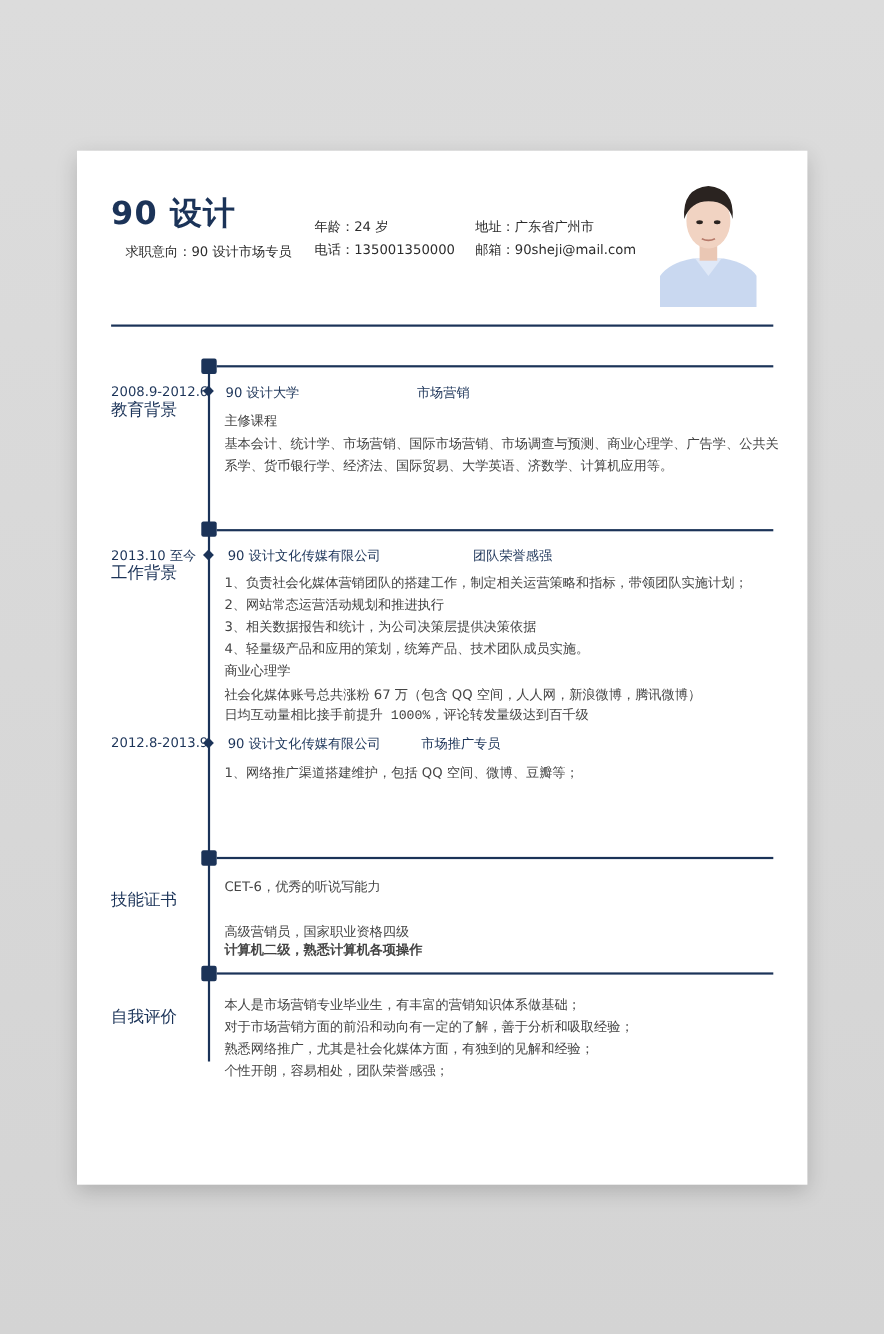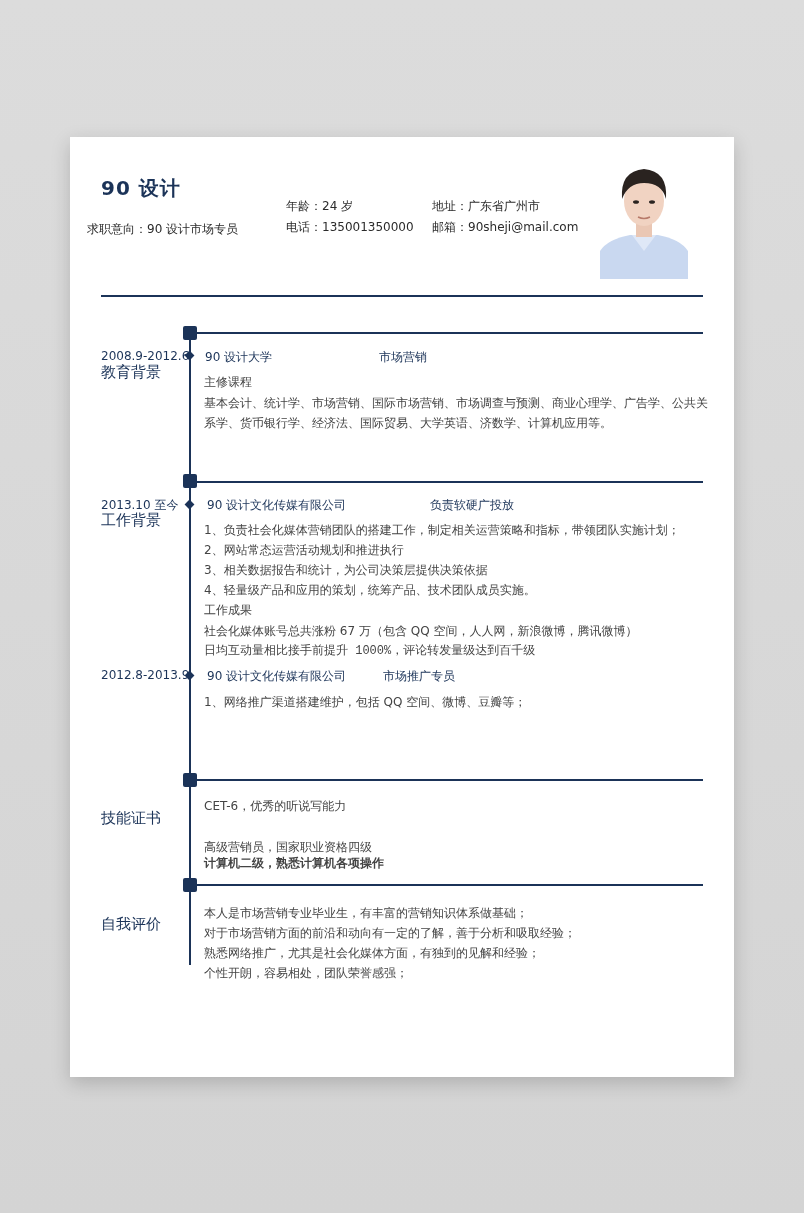--- a/index.html
+++ b/index.html
@@ -1,41 +1,41 @@
 <!DOCTYPE html>
 <html><head>
 <meta charset="utf-8">
 <style>
   html,body{margin:0;padding:0;}
   body{width:804px;height:1213px;background:#d8d8d8;position:relative;overflow:hidden;font-family:"DejaVu Sans","Liberation Sans",sans-serif;}
   .bg-shade{position:absolute;left:0;top:0;width:804px;height:1213px;background:linear-gradient(#dcdcdc,#d4d4d4);}
   .page{position:absolute;left:70px;top:137px;width:664px;height:940px;background:#ffffff;box-shadow:0 6px 18px rgba(0,0,0,0.18);}
   .abs{position:absolute;white-space:nowrap;}
-  .name{left:31px;top:38px;font-size:20px;font-weight:bold;color:#1b3358;letter-spacing:1px;}
+  .name{left:31px;top:38px;font-size:29px;font-weight:bold;color:#1b3358;letter-spacing:1px;}
   .small{font-size:12px;color:#2b2b2b;text-align:center;}
   .rule{position:absolute;left:31px;top:158px;width:602px;height:2px;background:#1b3358;}
   .photo{position:absolute;left:530px;top:22px;width:88px;height:120px;overflow:hidden;background:#fff;}
   .tl-line{position:absolute;left:119px;top:196px;width:2px;height:632px;background:#1b3358;}
   .sec-title{font-size:15px;color:#1b3358;margin-top:40px;}
   .sq{position:absolute;width:14px;height:14px;background:#1b3358;border-radius:2px;}
   .sec-line{position:absolute;height:2px;background:#1b3358;}
   .diamond{position:absolute;width:7px;height:7px;background:#1b3358;transform:rotate(45deg);}
   .date{font-size:12px;color:#1b3358;}
   .head{font-size:12px;color:#1b3358;}
   .txt{font-size:12px;color:#444;line-height:20px;}
 </style>
 </head>
 <body>
 
 <div class="bg-shade"></div>
 
 <div class="page">
 
   <div class="abs name">90 设计</div>
-  <div class="abs small" style="left:17px;top:84px;">求职意向：90 设计市场专员</div>
+  <div class="abs small" style="left:44px;top:84px;">求职意向：90 设计市场专员</div>
   <div class="abs small" style="left:216px;top:61px;">年龄：24 岁</div>
   <div class="abs small" style="left:216px;top:82px;">电话：135001350000</div>
   <div class="abs small" style="left:362px;top:61px;">地址：广东省广州市</div>
   <div class="abs small" style="left:362px;top:82px;">邮箱：90sheji@mail.com</div>
 
   <div class="photo">
     <svg width="88" height="120" viewBox="0 0 88 120">
       <rect x="0" y="0" width="88" height="120" fill="#ffffff"></rect>
       <path d="M0 120 L0 92 Q8 80 30 76 L58 76 Q80 80 88 92 L88 120 Z" fill="#c9d8f0"></path>
       <path d="M32 76 L44 92 L56 76 Z" fill="#dfe8f7"></path>
@@ -63,26 +63,26 @@
   <div class="abs txt" style="left:134px;top:256px;">基本会计、统计学、市场营销、国际市场营销、市场调查与预测、商业心理学、广告学、公共关</div>
   <div class="abs txt" style="left:134px;top:276px;">系学、货币银行学、经济法、国际贸易、大学英语、济数学、计算机应用等。</div>
 
   <div class="abs sec-title" style="left:31px;top:334px;">工作背景</div>
   <div class="sq" style="left:113px;top:337px;"></div>
   <div class="sec-line" style="left:127px;top:344px;width:506px;"></div>
 
   <div class="abs date" style="left:31px;top:360px;">2013.10 至今</div>
   <div class="diamond" style="left:116px;top:364px;"></div>
   <div class="abs head" style="left:137px;top:360px;">90 设计文化传媒有限公司</div>
-  <div class="abs head" style="left:360px;top:360px;">负责软硬广投放</div>
+  <div class="abs head" style="left:360px;top:360px;">团队荣誉感强</div>
   <div class="abs txt" style="left:134px;top:383px;">1、负责社会化媒体营销团队的搭建工作，制定相关运营策略和指标，带领团队实施计划；</div>
   <div class="abs txt" style="left:134px;top:403px;">2、网站常态运营活动规划和推进执行</div>
   <div class="abs txt" style="left:134px;top:423px;">3、相关数据报告和统计，为公司决策层提供决策依据</div>
   <div class="abs txt" style="left:134px;top:443px;">4、轻量级产品和应用的策划，统筹产品、技术团队成员实施。</div>
-  <div class="abs txt" style="left:134px;top:463px;">工作成果</div>
+  <div class="abs txt" style="left:134px;top:463px;">商业心理学</div>
   <div class="abs txt" style="left:134px;top:484px;">社会化媒体账号总共涨粉 67 万（包含 QQ 空间，人人网，新浪微博，腾讯微博）</div>
   <div class="abs txt" style="left:134px;top:504px;font-family:Liberation Mono, monospace;">日均互动量相比接手前提升 1000%，评论转发量级达到百千级</div>
 
   <div class="abs date" style="left:31px;top:531px;">2012.8-2013.9</div>
   <div class="diamond" style="left:116px;top:535px;"></div>
   <div class="abs head" style="left:137px;top:531px;">90 设计文化传媒有限公司</div>
   <div class="abs head" style="left:313px;top:531px;">市场推广专员</div>
   <div class="abs txt" style="left:134px;top:555px;">1、网络推广渠道搭建维护，包括 QQ 空间、微博、豆瓣等；</div>
 
   <div class="abs sec-title" style="left:31px;top:632px;">技能证书</div>

